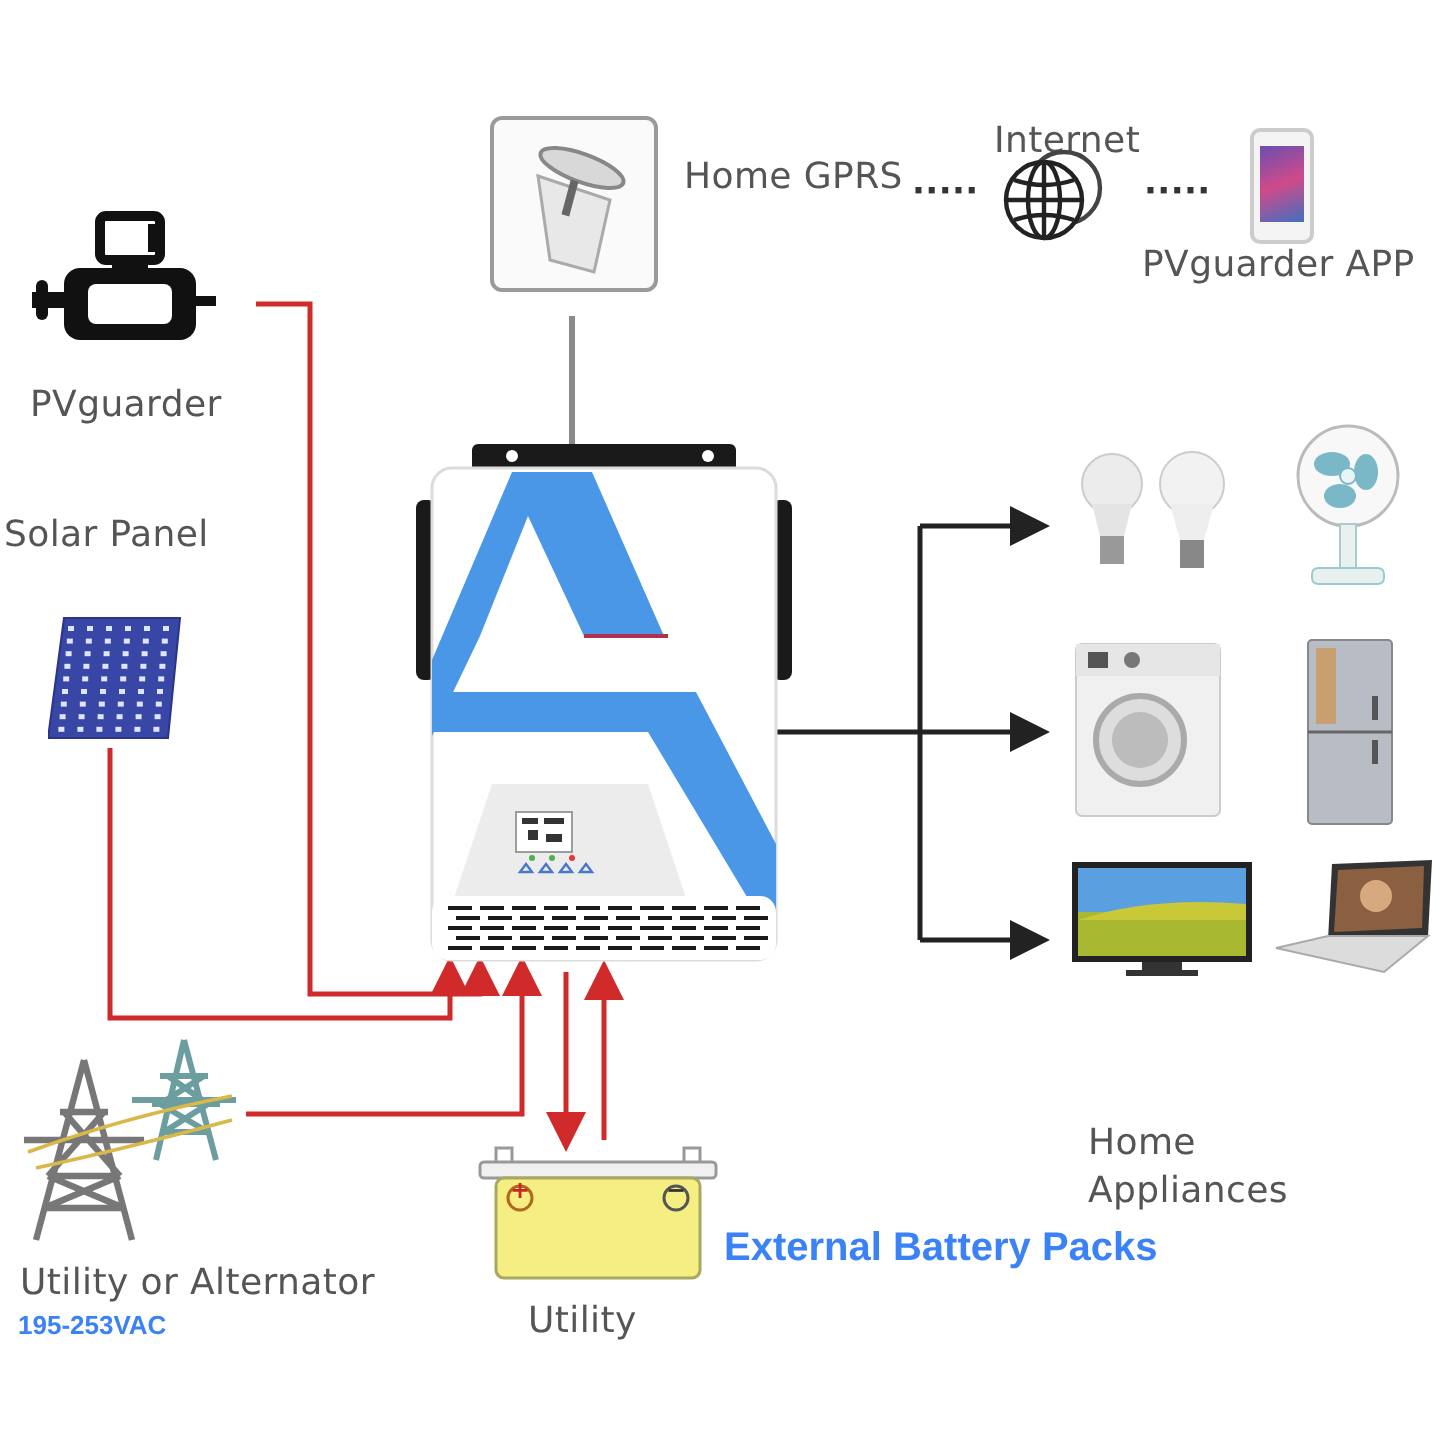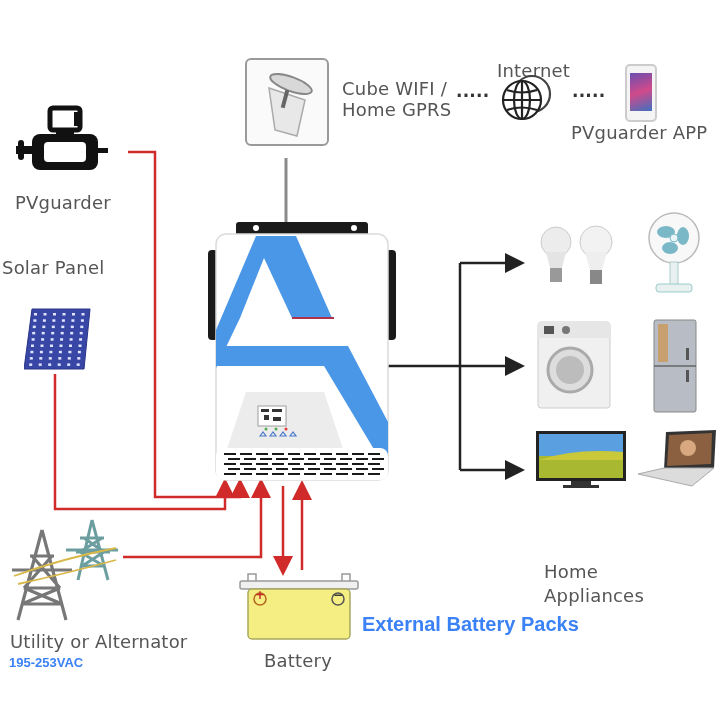--- a/index.html
+++ b/index.html
@@ -41,21 +41,20 @@
 </svg>
 
 <div class="abs" style="left:245px;top:58px;width:80px;height:84px;border:2px solid #9a9a9a;border-radius:6px;background:#fafafa;">
   <svg width="80" height="84" viewBox="0 0 80 84">
     <ellipse cx="44" cy="24" rx="22" ry="7" fill="#d8d8d8" stroke="#888" stroke-width="2" transform="rotate(20 44 24)"></ellipse>
     <path d="M22,28 L58,40 L50,76 L28,70 Z" fill="#e8e8e8" stroke="#aaa" stroke-width="1.5"></path>
     <rect x="36" y="30" width="4" height="18" fill="#666" transform="rotate(15 38 39)"></rect>
   </svg>
 </div>
 <div class="lbl" style="left:342px;top:78px;font-size:18px;line-height:21px;">
-  <div>Cube WIFI /</div>
   <div>Home GPRS</div>
 </div>
 <div class="lbl" style="left:456px;top:86px;color:#333;font-weight:bold;">·····</div>
 
 <div class="lbl" style="left:497px;top:42px;font-size:18px;margin-top:18px;">Internet</div>
 <div class="abs" style="left:500px;top:72px;width:56px;height:50px;">
   <svg width="56" height="50" viewBox="0 0 56 50">
     <g fill="none" stroke="#222" stroke-width="2.2">
       <circle cx="32" cy="22" r="18" stroke="#444"></circle>
       <circle cx="22" cy="28" r="19" fill="#fff"></circle>
@@ -262,21 +261,21 @@
     <rect x="10" y="2" width="8" height="8" fill="#fff" stroke="#999" stroke-width="1.5"></rect>
     <rect x="104" y="2" width="8" height="8" fill="#fff" stroke="#999" stroke-width="1.5"></rect>
     <rect x="2" y="9" width="118" height="8" rx="2" fill="#f0f0f0" stroke="#999" stroke-width="1.5"></rect>
     <rect x="10" y="17" width="102" height="50" rx="4" fill="#f5ee82" stroke="#a8a860" stroke-width="1.5"></rect>
     <circle cx="22" cy="27" r="6" fill="#f5ee82" stroke="#b5651d" stroke-width="1.5"></circle>
     <circle cx="100" cy="27" r="6" fill="#f5ee82" stroke="#555" stroke-width="1.5"></circle>
   </svg>
   <span class="abs" style="left:16px;top:16px;font-size:12px;color:#c62828;font-weight:bold;width:12px;text-align:center;">+</span>
   <span class="abs" style="left:94px;top:16px;font-size:12px;color:#333;font-weight:bold;width:12px;text-align:center;">−</span>
 </div>
-<div class="lbl" style="left:264px;top:650px;font-size:18px;">Battery</div>
+<div class="lbl" style="left:264px;top:650px;font-size:18px;">Utility</div>
 <div class="bold-lbl" style="left:362px;top:613px;font-size:20px;">External Battery Packs</div>
 
 <div class="abs" style="left:538px;top:222px;width:80px;height:72px;">
   <svg width="80" height="72" viewBox="0 0 80 72">
     <circle cx="18" cy="20" r="15" fill="#ececec" stroke="#ccc"></circle>
     <path d="M8,30 L28,30 L24,46 L12,46 Z" fill="#e4e4e4"></path>
     <rect x="12" y="46" width="12" height="14" fill="#999"></rect>
     <circle cx="58" cy="20" r="16" fill="#f2f2f2" stroke="#ccc"></circle>
     <path d="M47,30 L69,30 L64,48 L52,48 Z" fill="#eee"></path>
     <rect x="52" y="48" width="12" height="14" fill="#888"></rect>

